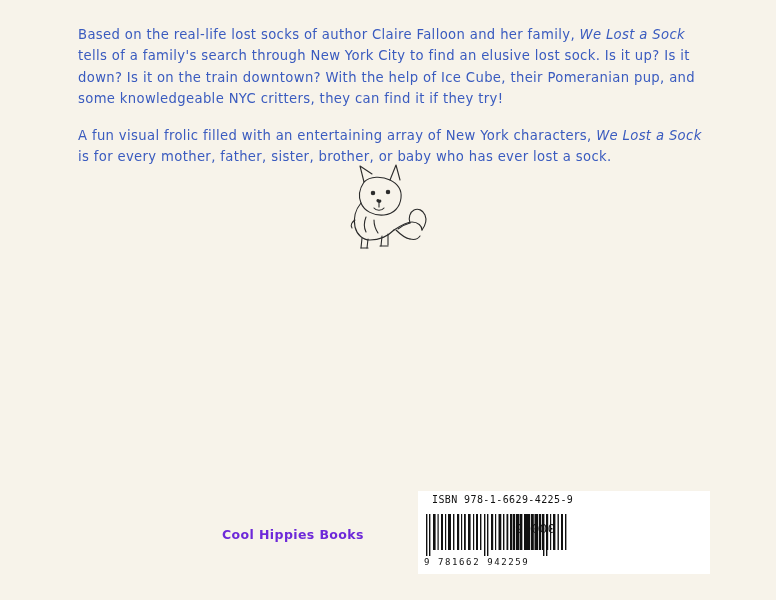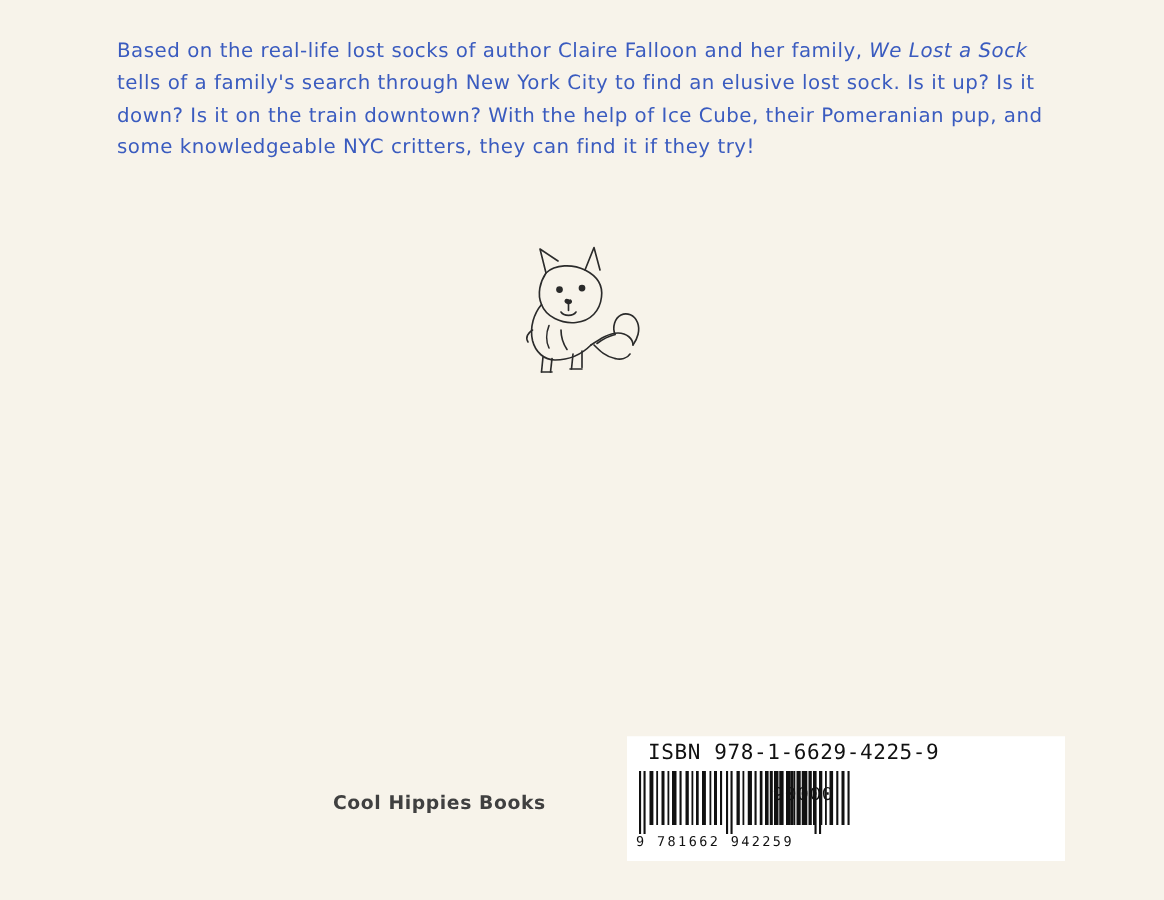--- a/index.html
+++ b/index.html
@@ -54,41 +54,41 @@
     position: absolute;
     left: 330px;
     top: 160px;
     width: 120px;
     height: 95px;
   }
   .publisher {
     position: absolute;
     left: 222px;
     top: 527px;
-    color: #404040;
+    color: #6d28d9;
     font-size: 12.5px;
     font-weight: bold;
     letter-spacing: 0.4px;
     text-align: right;
   }
   .barcode-block {
     position: absolute;
     left: 418px;
     top: 491px;
     width: 290px;
     height: 81px;
     background: #ffffff;
     border: 1px solid #ffffff;
   }
   .isbn-text {
     position: absolute;
     left: 432px;
     top: 494px;
     font-family: "DejaVu Sans Mono", monospace;
-    font-size: 14px;
+    font-size: 10px;
     color: #111;
     letter-spacing: 0.4px;
   }
   .price-text {
     position: absolute;
     left: 515px;
     top: 522px;
     font-family: Liberation Mono, monospace;
     font-size: 13px;
     color: #111;
@@ -119,20 +119,21 @@
     text-align: right;
   }
 </style>
 </head>
 <body>
 
 <div class="page">
 
   <div class="blurb">
     <p><span>Based on the real-life lost socks of author Claire Falloon and her family, </span><span class="ital">We Lost a Sock</span><span> tells of a family's search through New York City to find an elusive lost sock. Is it up? Is it down? Is it on the train downtown? With the help of Ice Cube, their Pomeranian pup, and some knowledgeable NYC critters, they can find it if they try!</span></p>
+    <p><span>A fun visual frolic filled with an entertaining array of New York characters, </span><span class="ital">We Lost a Sock</span><span> is for every mother, father, sister, brother, or baby who has ever lost a sock.</span></p>
   </div>
 
   <div class="dog-wrap">
     <svg width="120" height="95" viewBox="0 0 120 95" fill="none" stroke="#2b2b2b" stroke-width="1.1" stroke-linecap="round" stroke-linejoin="round">
       <path d="M34 22 L30 6 L42 14"></path>
       <path d="M60 20 L66 5 L70 20"></path>
       <path d="M34 22 C30 28 28 36 31 43 C34 51 44 56 54 55 C64 54 70 47 71 38 C72 30 68 24 60 20 C52 16 40 16 34 22 Z"></path>
       <circle cx="43" cy="33" r="1.7" fill="#2b2b2b"></circle>
       <circle cx="58" cy="32" r="1.7" fill="#2b2b2b"></circle>
       <path d="M49 40 C47 39 46 41 48 42 C50 43 52 41 50 40" fill="#2b2b2b"></path>

